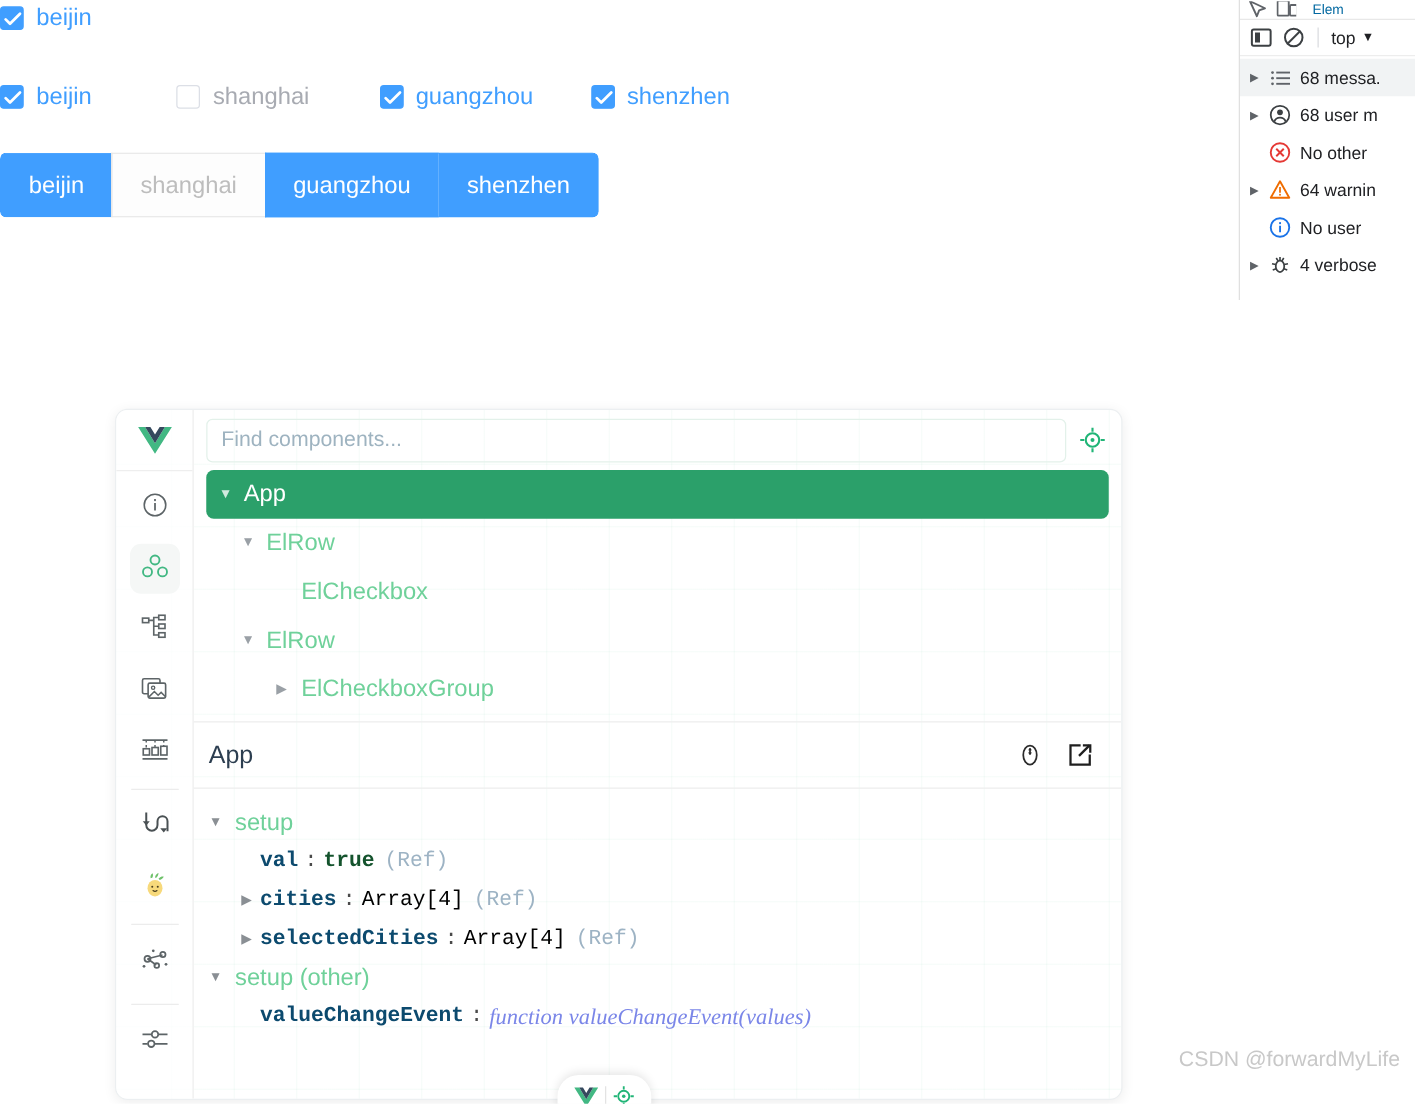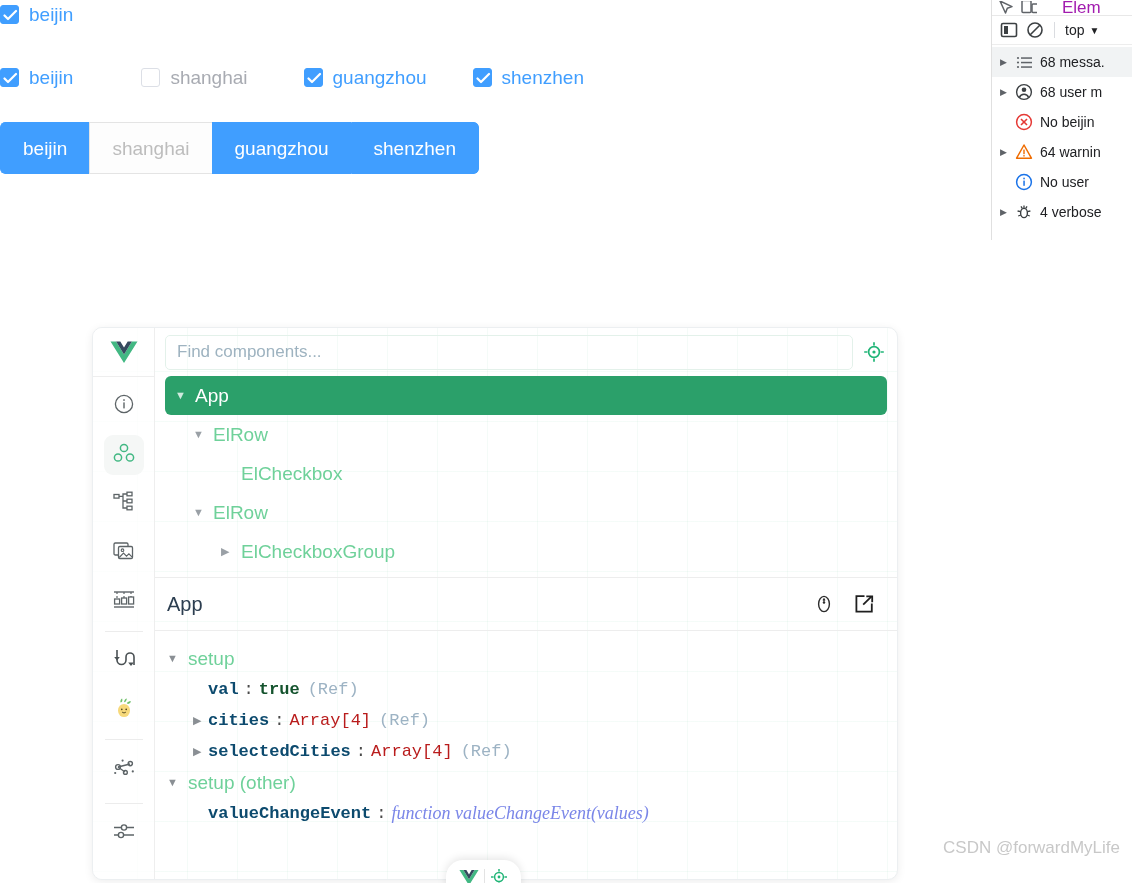--- a/index.html
+++ b/index.html
@@ -116,24 +116,24 @@
     display: flex;
     align-items: flex-end;
     gap: 7px;
     padding: 0 6px;
     border-bottom: 1px solid #e8e8e8;
     color: #5f6368;
     overflow: hidden;
   }
   .dt-tabbar .tb-ico { width: 16px; height: 14px; position: relative; overflow: hidden; }
   .dt-tabbar .tb-tab {
-    font-size: 17px;
-    color: #a21caf;
+    font-size: 11px;
+    color: #0369a1;
     line-height: 14px;
-    margin-left: 18px;
+    margin-left: 6px;
     white-space: nowrap;
   }
   .dt-toolbar {
     height: 28px;
     display: flex;
     align-items: center;
     gap: 8px;
     padding: 0 8px;
     border-bottom: 1px solid #ededed;
   }
@@ -323,21 +323,21 @@
   .drow .tri.empty { visibility: hidden; }
   .drow.grp {
     font-family: "Liberation Sans", sans-serif;
     font-size: 19px;
     color: #6fd19a;
   }
   .drow.kv { padding-left: 26px; }
   .k-key   { color: #0c4a6e; font-weight: bold; }
   .k-colon { color: #4a4a4a; margin: 0 5px; }
   .k-bool  { color: #14532d; font-weight: bold; }
-  .k-arr   { color: #b91c1c; }
+  .k-arr   { color: #000000; }
   .k-ref   { color: #9db3c4; margin-left: 8px; }
   .k-fn    { color: #7a86e8; font-style: italic; font-family: "Liberation Serif", serif; font-size: 18px; }
 
   
   .vue-pill {
     position: absolute;
     left: 446px;
     top: 860px;
     width: 75px;
     height: 34px;
@@ -492,21 +492,21 @@
 
     <div class="dt-row">
       <span class="caret empty">▶</span>
       <span class="r-ico">
         <svg width="18" height="18" viewBox="0 0 18 18">
           <circle cx="9" cy="9" r="7.4" fill="none" stroke="#e53935" stroke-width="1.5"></circle>
           <line x1="6" y1="6" x2="12" y2="12" stroke="#e53935" stroke-width="1.6"></line>
           <line x1="12" y1="6" x2="6" y2="12" stroke="#e53935" stroke-width="1.6"></line>
         </svg>
       </span>
-      <span class="r-txt">No beijin</span>
+      <span class="r-txt">No other</span>
     </div>
 
     <div class="dt-row">
       <span class="caret">▶</span>
       <span class="r-ico">
         <svg width="18" height="18" viewBox="0 0 18 18">
           <path d="M9 2L16.4 15.2H1.6z" fill="none" stroke="#ef6c00" stroke-width="1.5" stroke-linejoin="round"></path>
           <rect x="8.3" y="6.6" width="1.4" height="4.6" fill="#ef6c00"></rect>
           <rect x="8.3" y="12.1" width="1.4" height="1.4" fill="#ef6c00"></rect>
         </svg>

